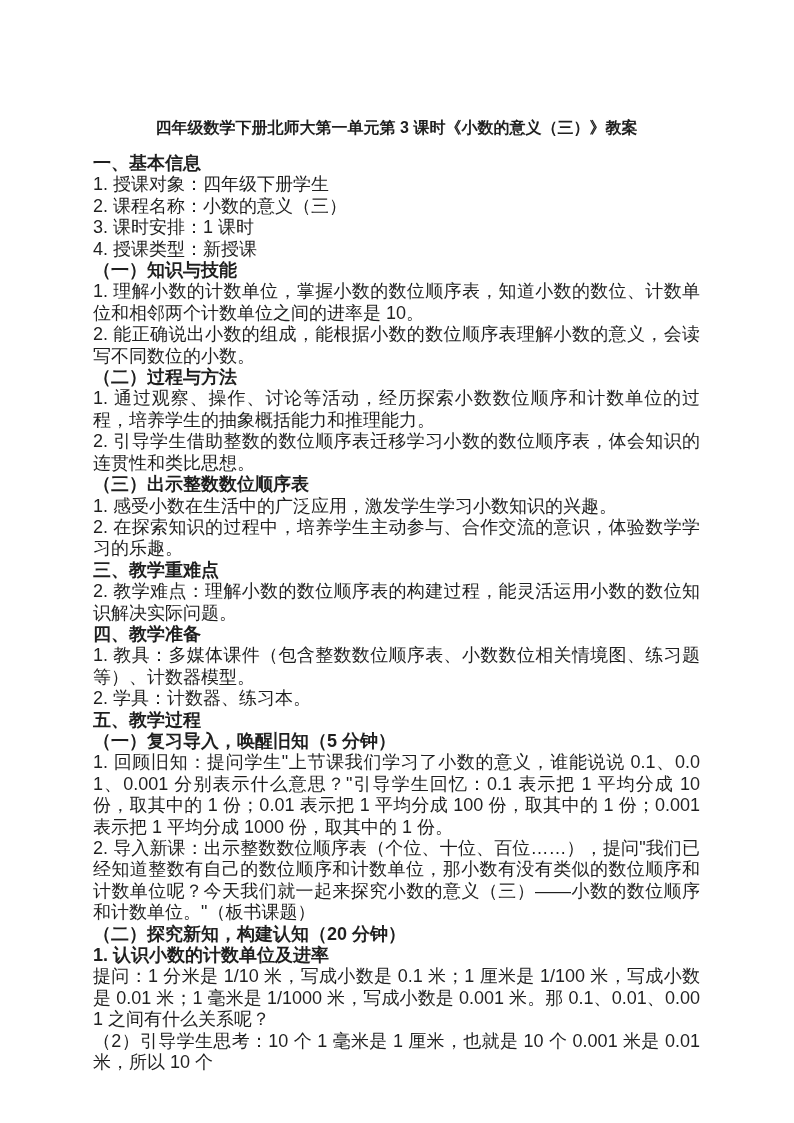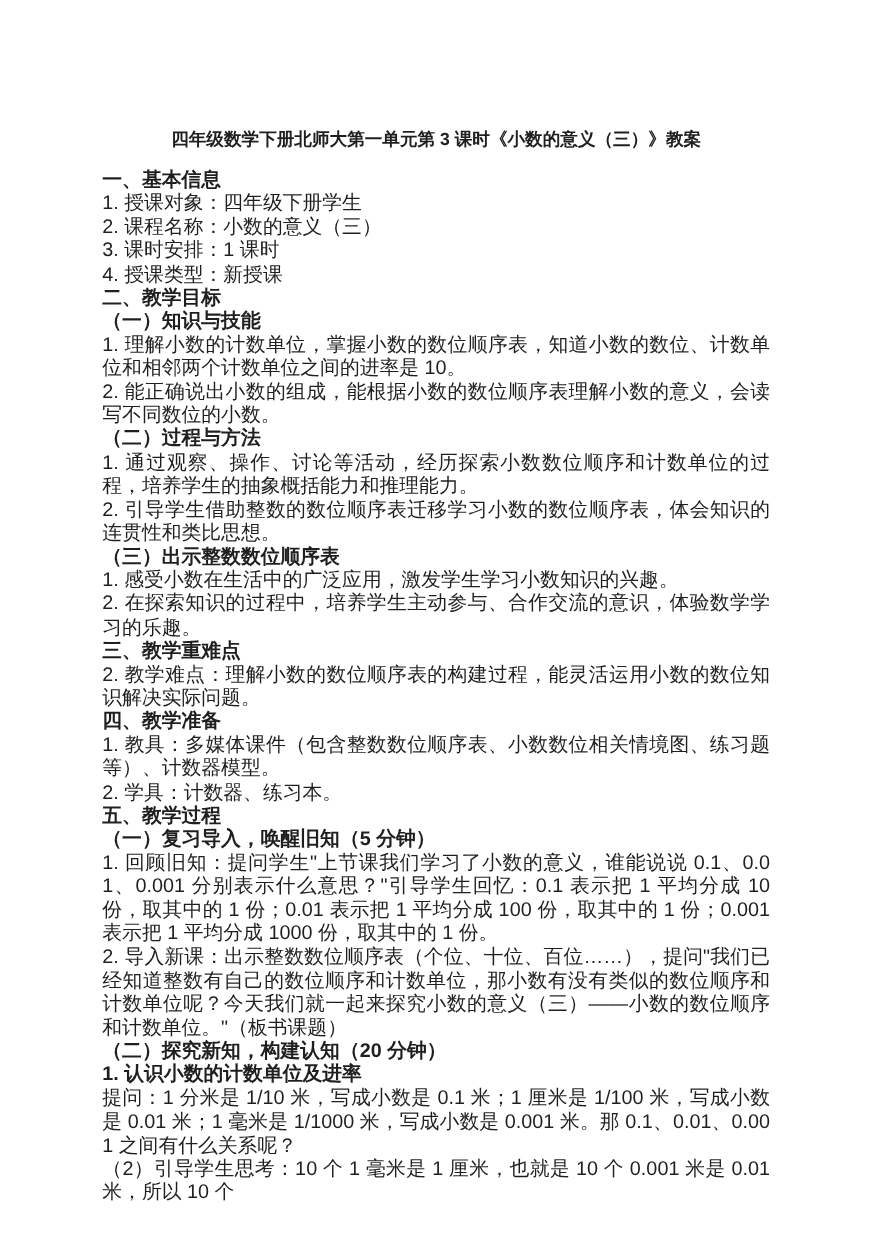--- a/index.html
+++ b/index.html
@@ -46,21 +46,20 @@
 <body>
 
 <div class="page">
   <div class="content">
       <p class="para p-title">四年级数学下册北师大第一单元第 3 课时《小数的意义（三）》教案</p>
       <p class="para p-heading">一、基本信息</p>
       <p class="para p-body">1. 授课对象：四年级下册学生</p>
       <p class="para p-body">2. 课程名称：小数的意义（三）</p>
       <p class="para p-body">3. 课时安排：1 课时</p>
       <p class="para p-body">4. 授课类型：新授课</p>
-      <p class="para p-heading">二、教学目标</p>
       <p class="para p-heading">（一）知识与技能</p>
       <p class="para p-body">1. 理解小数的计数单位，掌握小数的数位顺序表，知道小数的数位、计数单位和相邻两个计数单位之间的进率是 10。</p>
       <p class="para p-body">2. 能正确说出小数的组成，能根据小数的数位顺序表理解小数的意义，会读写不同数位的小数。</p>
       <p class="para p-heading">（二）过程与方法</p>
       <p class="para p-body">1. 通过观察、操作、讨论等活动，经历探索小数数位顺序和计数单位的过程，培养学生的抽象概括能力和推理能力。</p>
       <p class="para p-body">2. 引导学生借助整数的数位顺序表迁移学习小数的数位顺序表，体会知识的连贯性和类比思想。</p>
       <p class="para p-heading">（三）出示整数数位顺序表</p>
       <p class="para p-body">1. 感受小数在生活中的广泛应用，激发学生学习小数知识的兴趣。</p>
       <p class="para p-body">2. 在探索知识的过程中，培养学生主动参与、合作交流的意识，体验数学学习的乐趣。</p>
       <p class="para p-heading">三、教学重难点</p>

